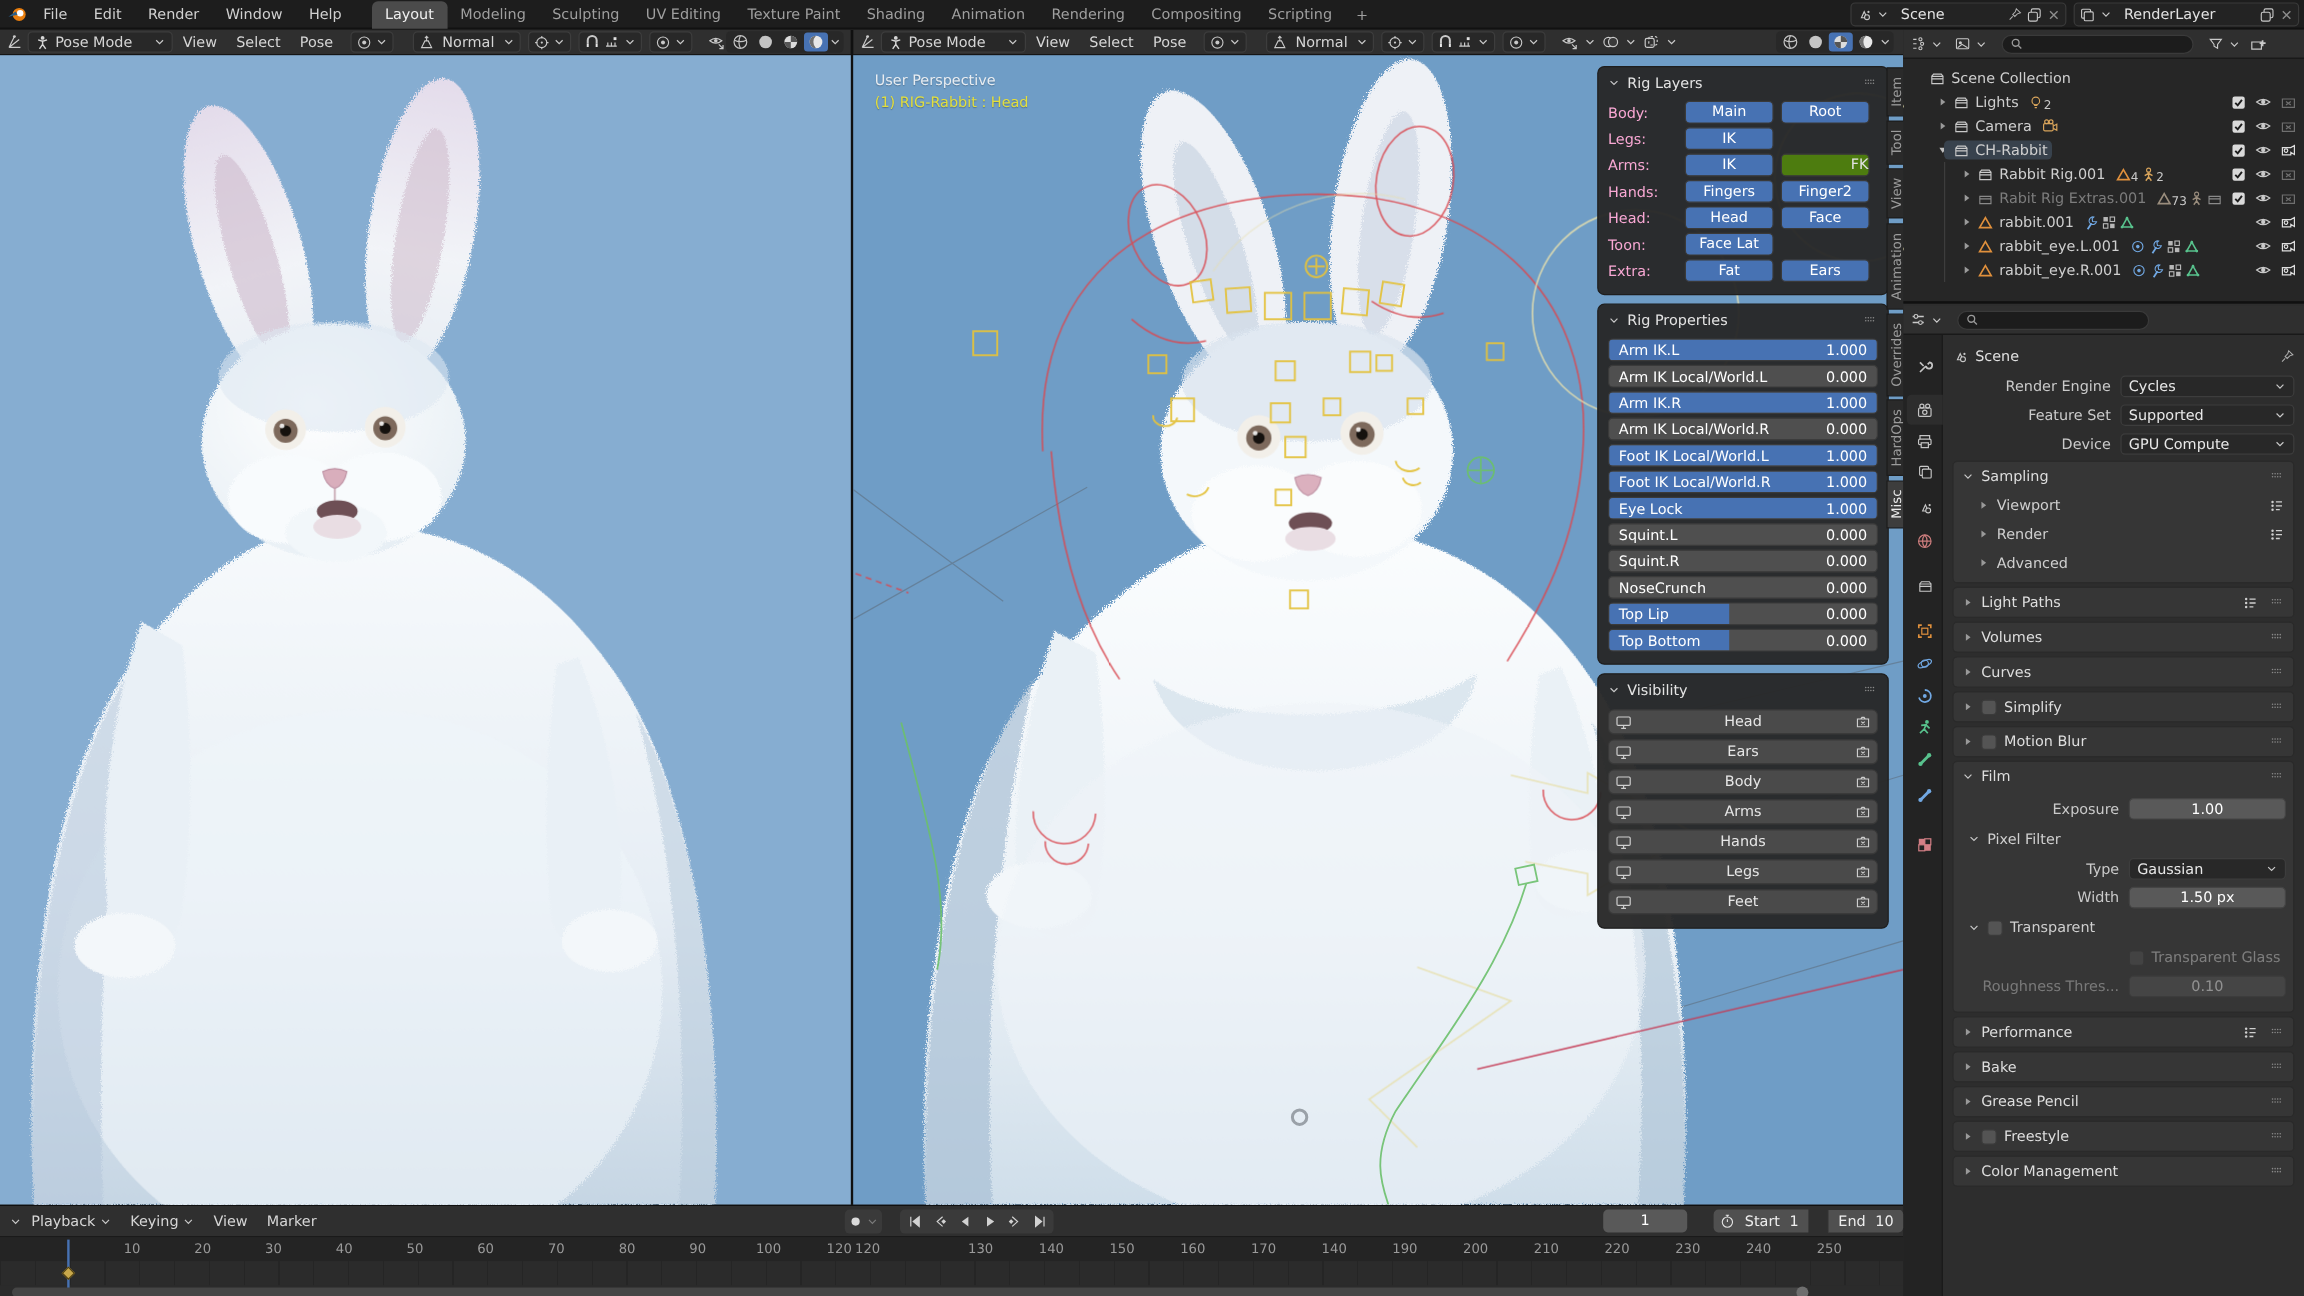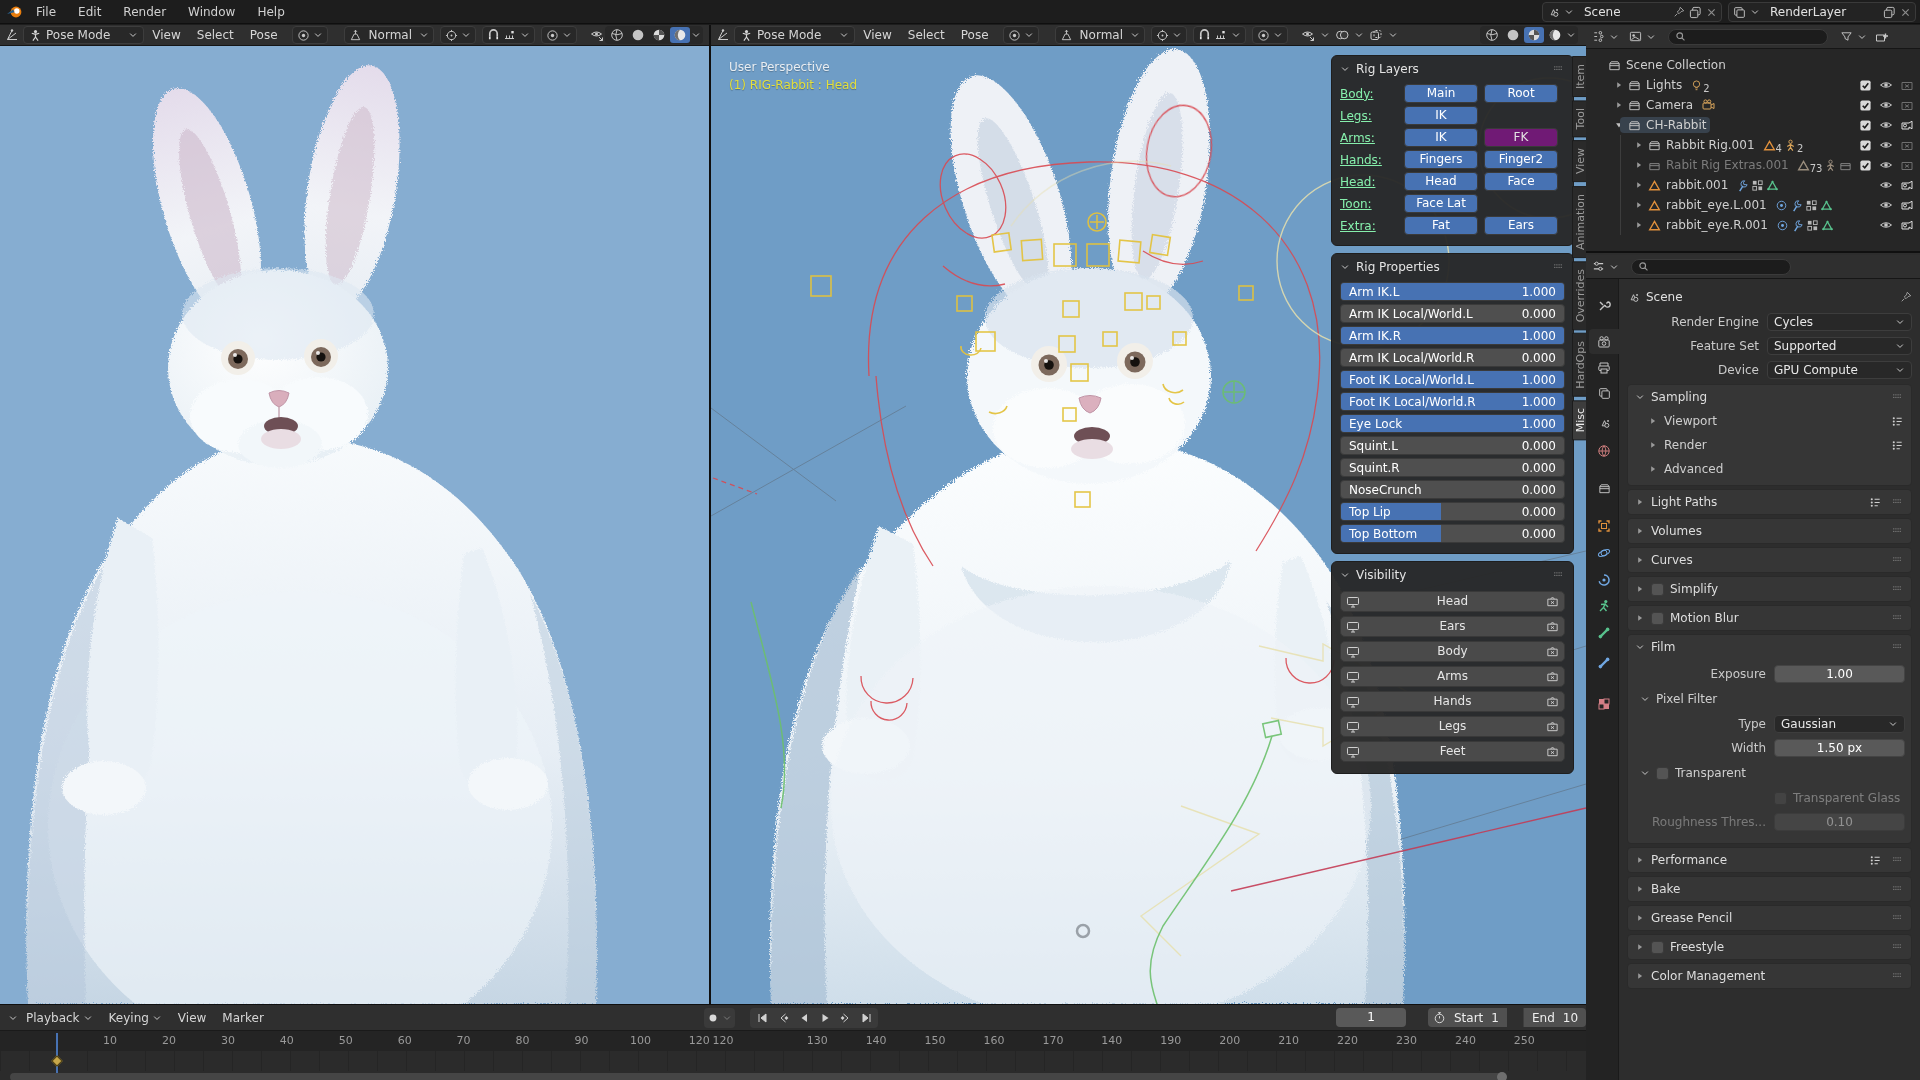--- a/index.html
+++ b/index.html
@@ -39,23 +39,23 @@
   .vp-overlay-text { position:absolute; left:18px; top:12px; line-height:18px; }
   .vp-overlay-text .persp { color:#e8edf2; text-shadow:0 1px 1px rgba(0,0,0,.25); }
   .vp-overlay-text .active-ob { color:#e3df3d; text-shadow:0 1px 1px rgba(0,0,0,.3); }
 
   
   #npanel { position:absolute; left:620px; top:9px; width:243px; }
   .panel { background:rgba(40,40,40,.96); border:1px solid #1e1e1e; border-radius:6px; margin-bottom:7px; padding-bottom:7px; }
   .panel-hdr { height:25px; display:flex; align-items:center; padding:0 8px; gap:6px; color:#e4e4e4; }
   .panel-hdr .drag { margin-left:auto; }
   .rl-row { display:flex; align-items:center; height:19px; margin:3px 8px; }
-  .rl-label { width:64px; color:#86efac;text-decoration:underline; }
+  .rl-label { width:64px; color:#f9a8d4; }
   .rl-btn { width:74px; height:19px; margin-right:6px; border-radius:4px; background:#4772b3; border:1px solid #3a3a3a; color:#fff; text-align:center; line-height:17px; }
-  .rl-btn.off { background:#701a75; color:#e2e2e2; }
+  .rl-btn.off { background:#4d7c0f; color:#e2e2e2;text-align:right; }
   .slider { position:relative; height:19px; margin:3px 8px; background:#4f4f4f; border:1px solid #3a3a3a; border-radius:4px; overflow:hidden; color:#fff; }
   .slider .fill { position:absolute; left:0; top:0; bottom:0; background:#4772b3; }
   .slider .nm  { position:absolute; left:8px; top:1px; line-height:16px; }
   .slider .val { position:absolute; right:8px; top:1px; line-height:16px; }
   .vis-row { position:relative; height:21px; margin:4px 8px; background:#4a4a4a; border:1px solid #393939; border-radius:5px; color:#e6e6e6; }
   .vis-row .lbl { position:absolute; left:0; right:0; text-align:center; line-height:19px; }
   .vis-row .ic-l { position:absolute; left:5px; top:3px; }
   .vis-row .ic-r { position:absolute; right:5px; top:3px; }
 
   
@@ -133,20 +133,33 @@
           <circle cx="10.8" cy="6" r="2.7" fill="#fff"></circle>
           <path d="M1 9 L7 4.5 L8.6 7.2 Z" fill="#2a5f8a"></path>
         </svg>
     </div>
     <div id="topbar-menus" style="display: flex;">
         <span class="menu-item">File</span>
         <span class="menu-item">Edit</span>
         <span class="menu-item">Render</span>
         <span class="menu-item">Window</span>
         <span class="menu-item">Help</span>
+      </div>
+    <div id="ws-tabs">
+        <span class="ws-tab active">Layout</span>
+        <span class="ws-tab">Modeling</span>
+        <span class="ws-tab">Sculpting</span>
+        <span class="ws-tab">UV Editing</span>
+        <span class="ws-tab">Texture Paint</span>
+        <span class="ws-tab">Shading</span>
+        <span class="ws-tab">Animation</span>
+        <span class="ws-tab">Rendering</span>
+        <span class="ws-tab">Compositing</span>
+        <span class="ws-tab">Scripting</span>
+        <span class="ws-add">+</span>
       </div>
     <div id="topbar-right">
       <div class="id-block id-scene">
         <span class="ico">
             <svg width="13" height="13" viewBox="0 0 14 14" fill="none">
               <path d="M4.5 9.5 L7 4 L9.5 9.5 Z" stroke="#c9c9c9"></path>
               <circle cx="9.5" cy="9" r="2.2" fill="#2d2d2d" stroke="#c9c9c9"></circle>
               <circle cx="10.8" cy="4.2" r="1" fill="#c9c9c9"></circle>
             </svg>
           </span>

